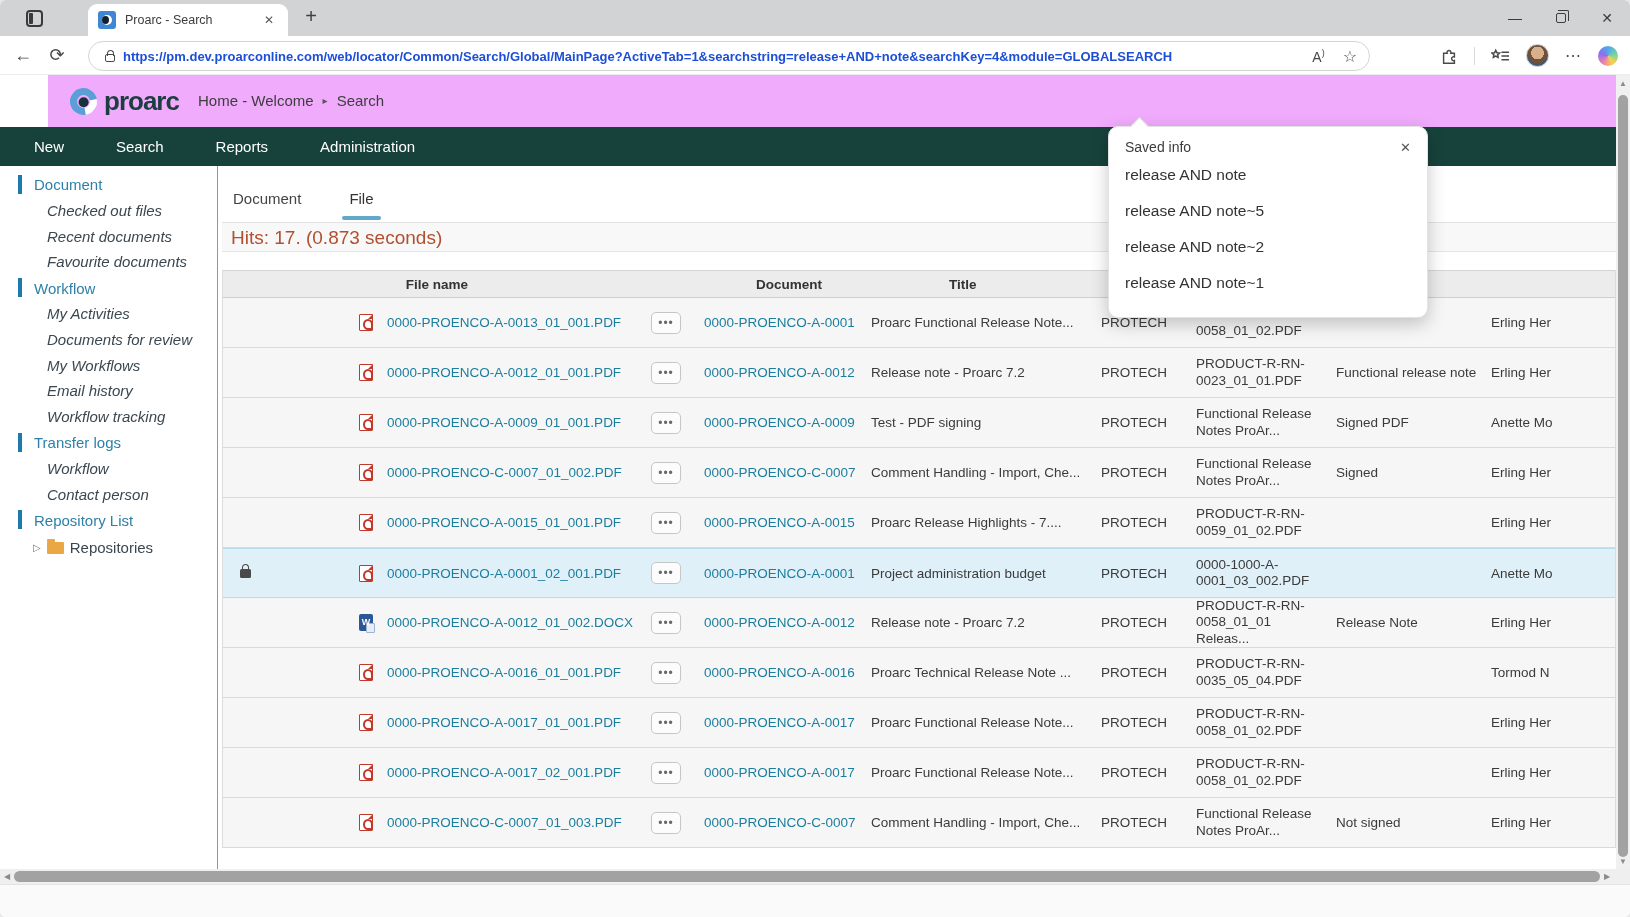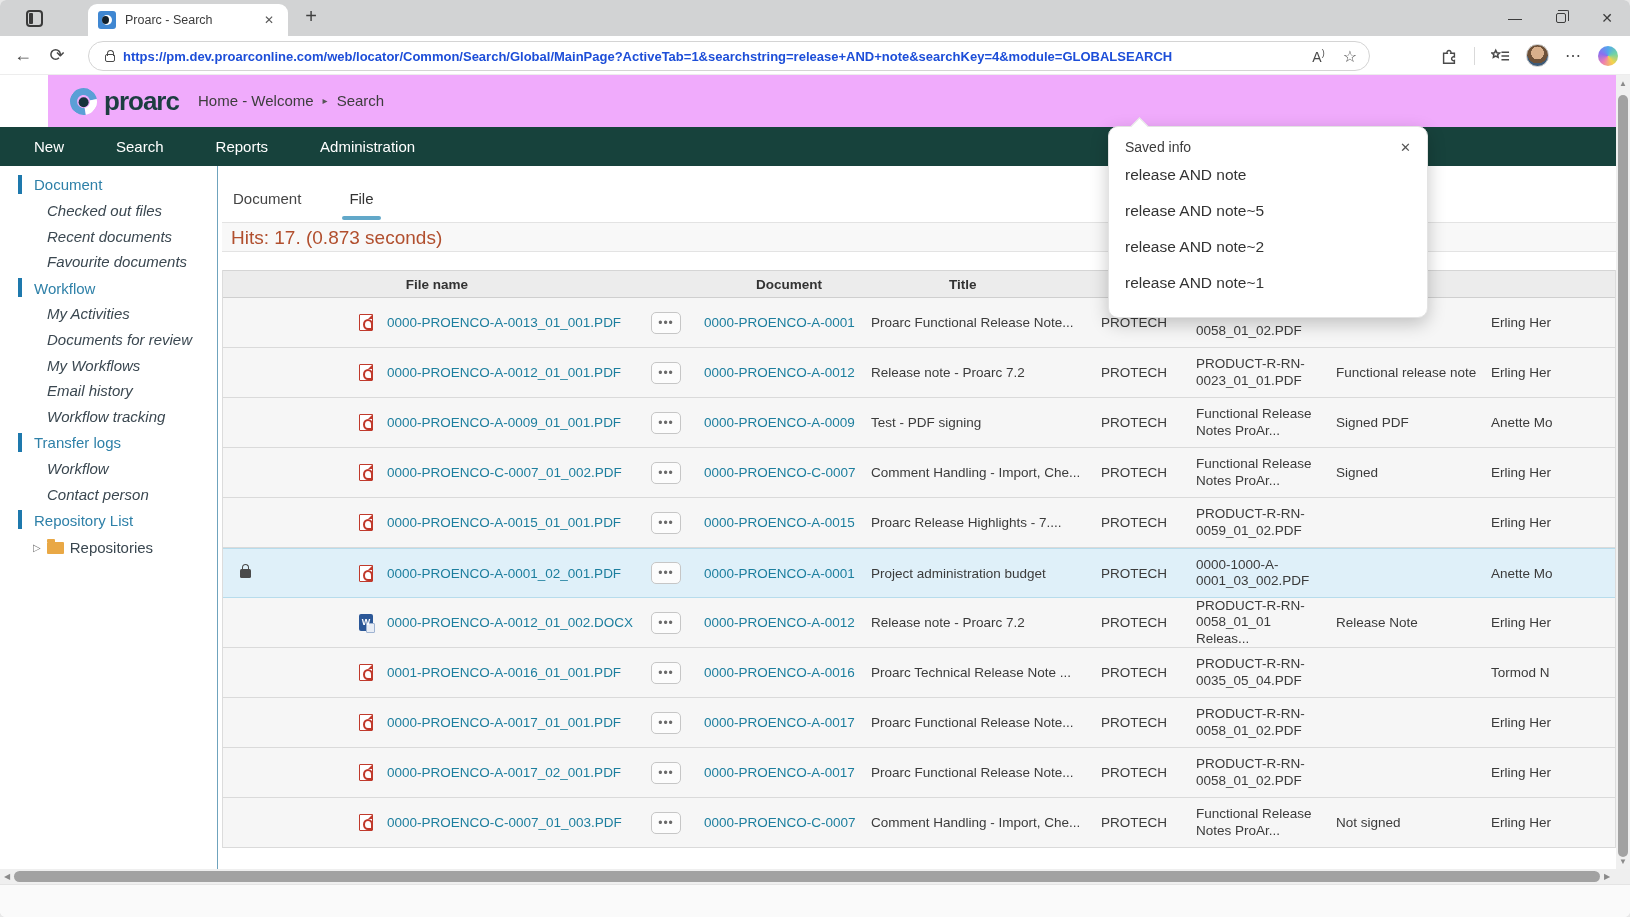--- a/index.html
+++ b/index.html
@@ -379,21 +379,21 @@
     <div class="c c-resp">PROTECH</div>
     <div class="c c-ref">PRODUCT-R-RN-0058_01_01 Releas...</div>
     <div class="c c-remark">Release Note</div>
     <div class="c c-mod">Erling Her</div>
   </div>
           <div class="trow">
     <div class="c c-status"></div>
     <div class="c c-icon">
               <span class="ficon pdf"></span>
             </div>
-    <div class="c c-fname"><a class="lnk" href="#">0001-PROENCO-A-0016_01_001.PDF</a></div>
+    <div class="c c-fname"><a class="lnk" href="#">0000-PROENCO-A-0016_01_001.PDF</a></div>
     <div class="c c-menu"><button class="menu-btn">•••</button></div>
     <div class="c c-doc"><a class="lnk" href="#">0000-PROENCO-A-0016</a></div>
     <div class="c c-title">Proarc Technical Release Note ...</div>
     <div class="c c-resp">PROTECH</div>
     <div class="c c-ref">PRODUCT-R-RN-0035_05_04.PDF</div>
     <div class="c c-remark"></div>
     <div class="c c-mod">Tormod N</div>
   </div>
           <div class="trow">
     <div class="c c-status"></div>

